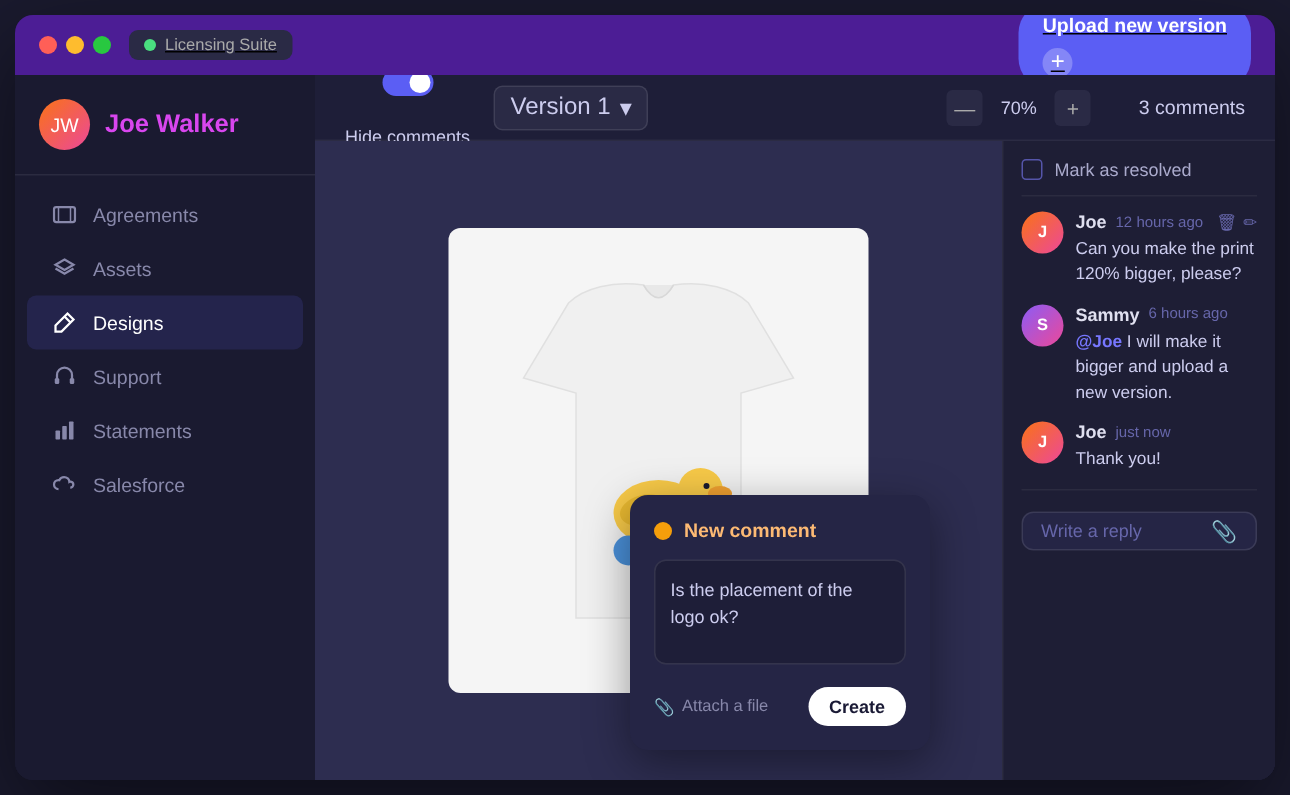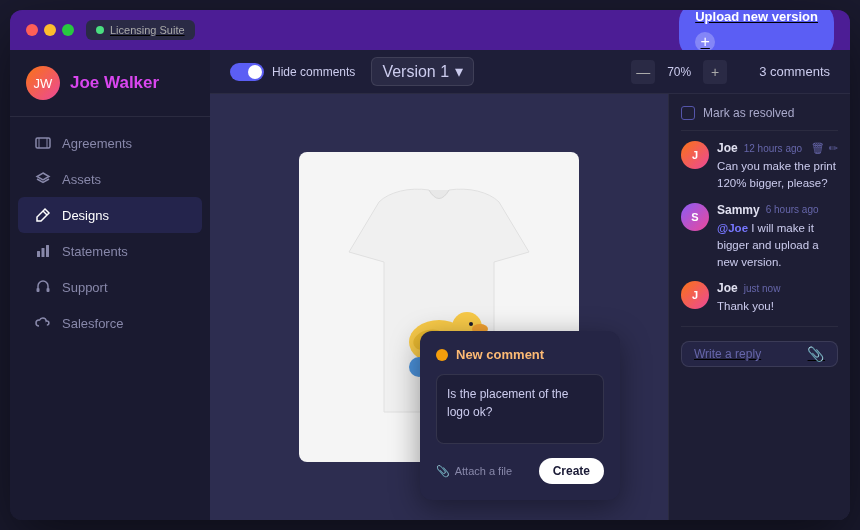--- a/index.html
+++ b/index.html
@@ -161,21 +161,22 @@
       display: flex;
       align-items: center;
       padding: 0 20px;
       gap: 16px;
       flex-shrink: 0;
       border-bottom: 1px solid rgba(255,255,255,0.06);
     }
     .toggle-container {
       display: flex;
       align-items: center;
-      gap: 8px;
+      gap: 20px;
+      flex-direction: column;
     }
     .toggle {
       width: 34px; height: 18px;
       background: #5b5ef4;
       border-radius: 9px;
       position: relative;
       cursor: pointer;
     }
     .toggle::after {
       content: '';
@@ -338,21 +339,20 @@
     .reply-box {
       background: #252545;
       border: 1px solid rgba(255,255,255,0.1);
       border-radius: 8px;
       padding: 4px 12px;
       display: flex;
       align-items: center;
       justify-content: space-between;
       cursor: text;
       margin-top: 4px;
-      text-decoration: underline;
     }
     .reply-placeholder {
       font-size: 12px;
       color: #6666aa;
     }
     .attach-icon {
       color: #6666aa;
       font-size: 14px;
     }
 
@@ -500,37 +500,37 @@
             <path d="M10 2L14 6L6 14H2V10L10 2Z" stroke="#ffffff" stroke-width="1.5" fill="none"></path>
             <line x1="8" y1="4" x2="12" y2="8" stroke="#ffffff" stroke-width="1.5"></line>
           </svg>
         </div>
         <span>Designs</span>
       </div>
 
       <div class="nav-item">
         <div class="nav-icon">
           <svg width="16" height="16" viewBox="0 0 16 16" fill="none">
+            <path d="M3 9V7C3 4.24 5.24 2 8 2C10.76 2 13 4.24 13 7V9" stroke="#8888aa" stroke-width="1.5" fill="none"></path>
+            <rect x="1.5" y="9" width="3" height="4" rx="1" fill="#8888aa"></rect>
+            <rect x="11.5" y="9" width="3" height="4" rx="1" fill="#8888aa"></rect>
+          </svg>
+        </div>
+        <span>Support</span>
+      </div>
+
+      <div class="nav-item">
+        <div class="nav-icon">
+          <svg width="16" height="16" viewBox="0 0 16 16" fill="none">
             <rect x="2" y="8" width="3" height="6" rx="0.5" fill="#8888aa"></rect>
             <rect x="6.5" y="5" width="3" height="9" rx="0.5" fill="#8888aa"></rect>
             <rect x="11" y="2" width="3" height="12" rx="0.5" fill="#8888aa"></rect>
           </svg>
         </div>
         <span>Statements</span>
-      </div>
-
-      <div class="nav-item">
-        <div class="nav-icon">
-          <svg width="16" height="16" viewBox="0 0 16 16" fill="none">
-            <path d="M3 9V7C3 4.24 5.24 2 8 2C10.76 2 13 4.24 13 7V9" stroke="#8888aa" stroke-width="1.5" fill="none"></path>
-            <rect x="1.5" y="9" width="3" height="4" rx="1" fill="#8888aa"></rect>
-            <rect x="11.5" y="9" width="3" height="4" rx="1" fill="#8888aa"></rect>
-          </svg>
-        </div>
-        <span>Support</span>
       </div>
 
       <div class="nav-item">
         <div class="nav-icon">
           <svg width="16" height="16" viewBox="0 0 16 16" fill="none">
             <path d="M4 11C2.34 11 1 9.66 1 8C1 6.34 2.34 5 4 5C4.2 5 4.4 5.02 4.58 5.06C5.1 3.85 6.33 3 7.75 3C9.6 3 11.1 4.4 11.24 6.18C11.41 6.07 11.62 6 11.84 6C12.98 6 13.9 6.9 13.9 8C13.9 9.1 12.98 10 11.84 10" stroke="#8888aa" stroke-width="1.5" fill="none"></path>
           </svg>
         </div>
         <span>Salesforce</span>
       </div>

